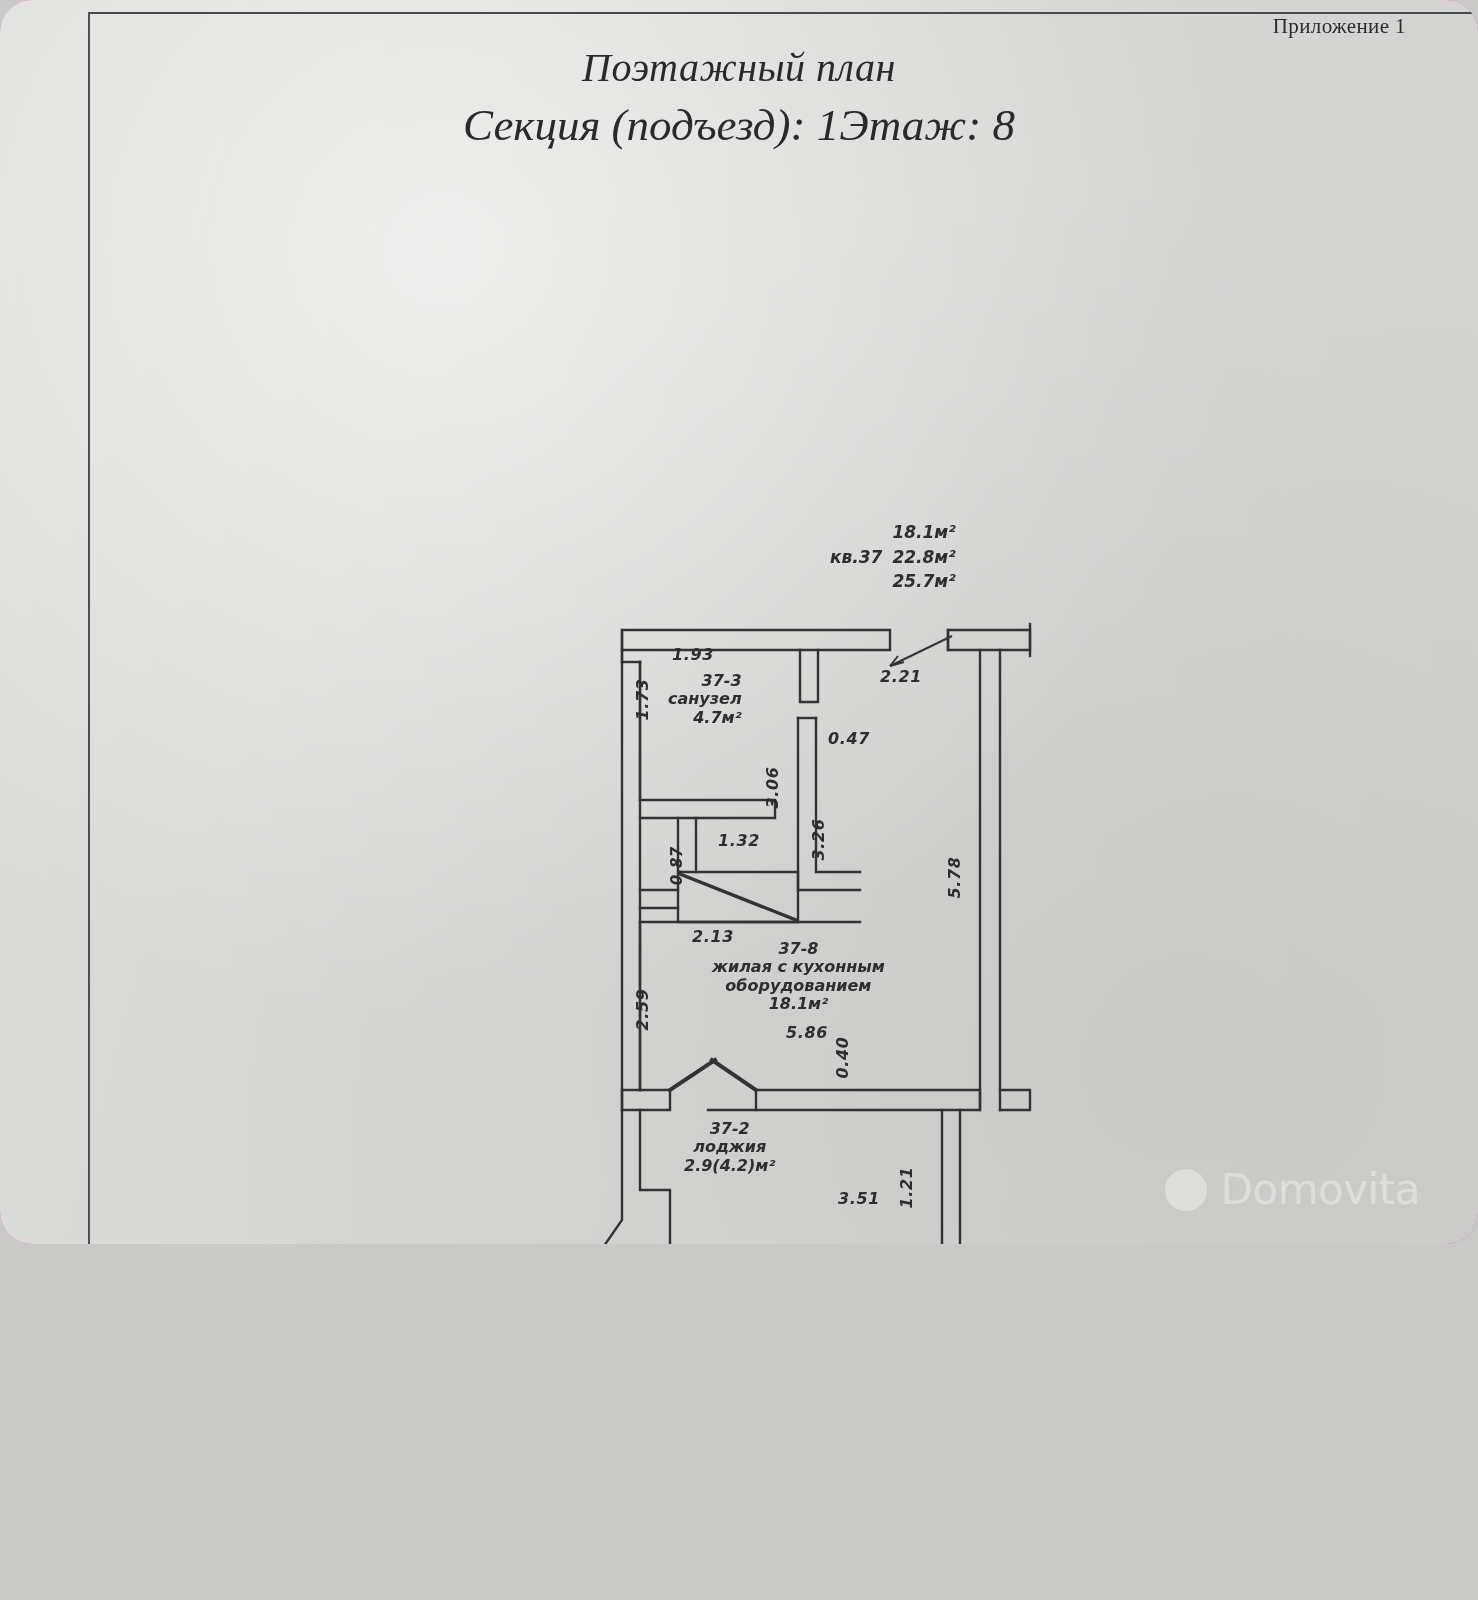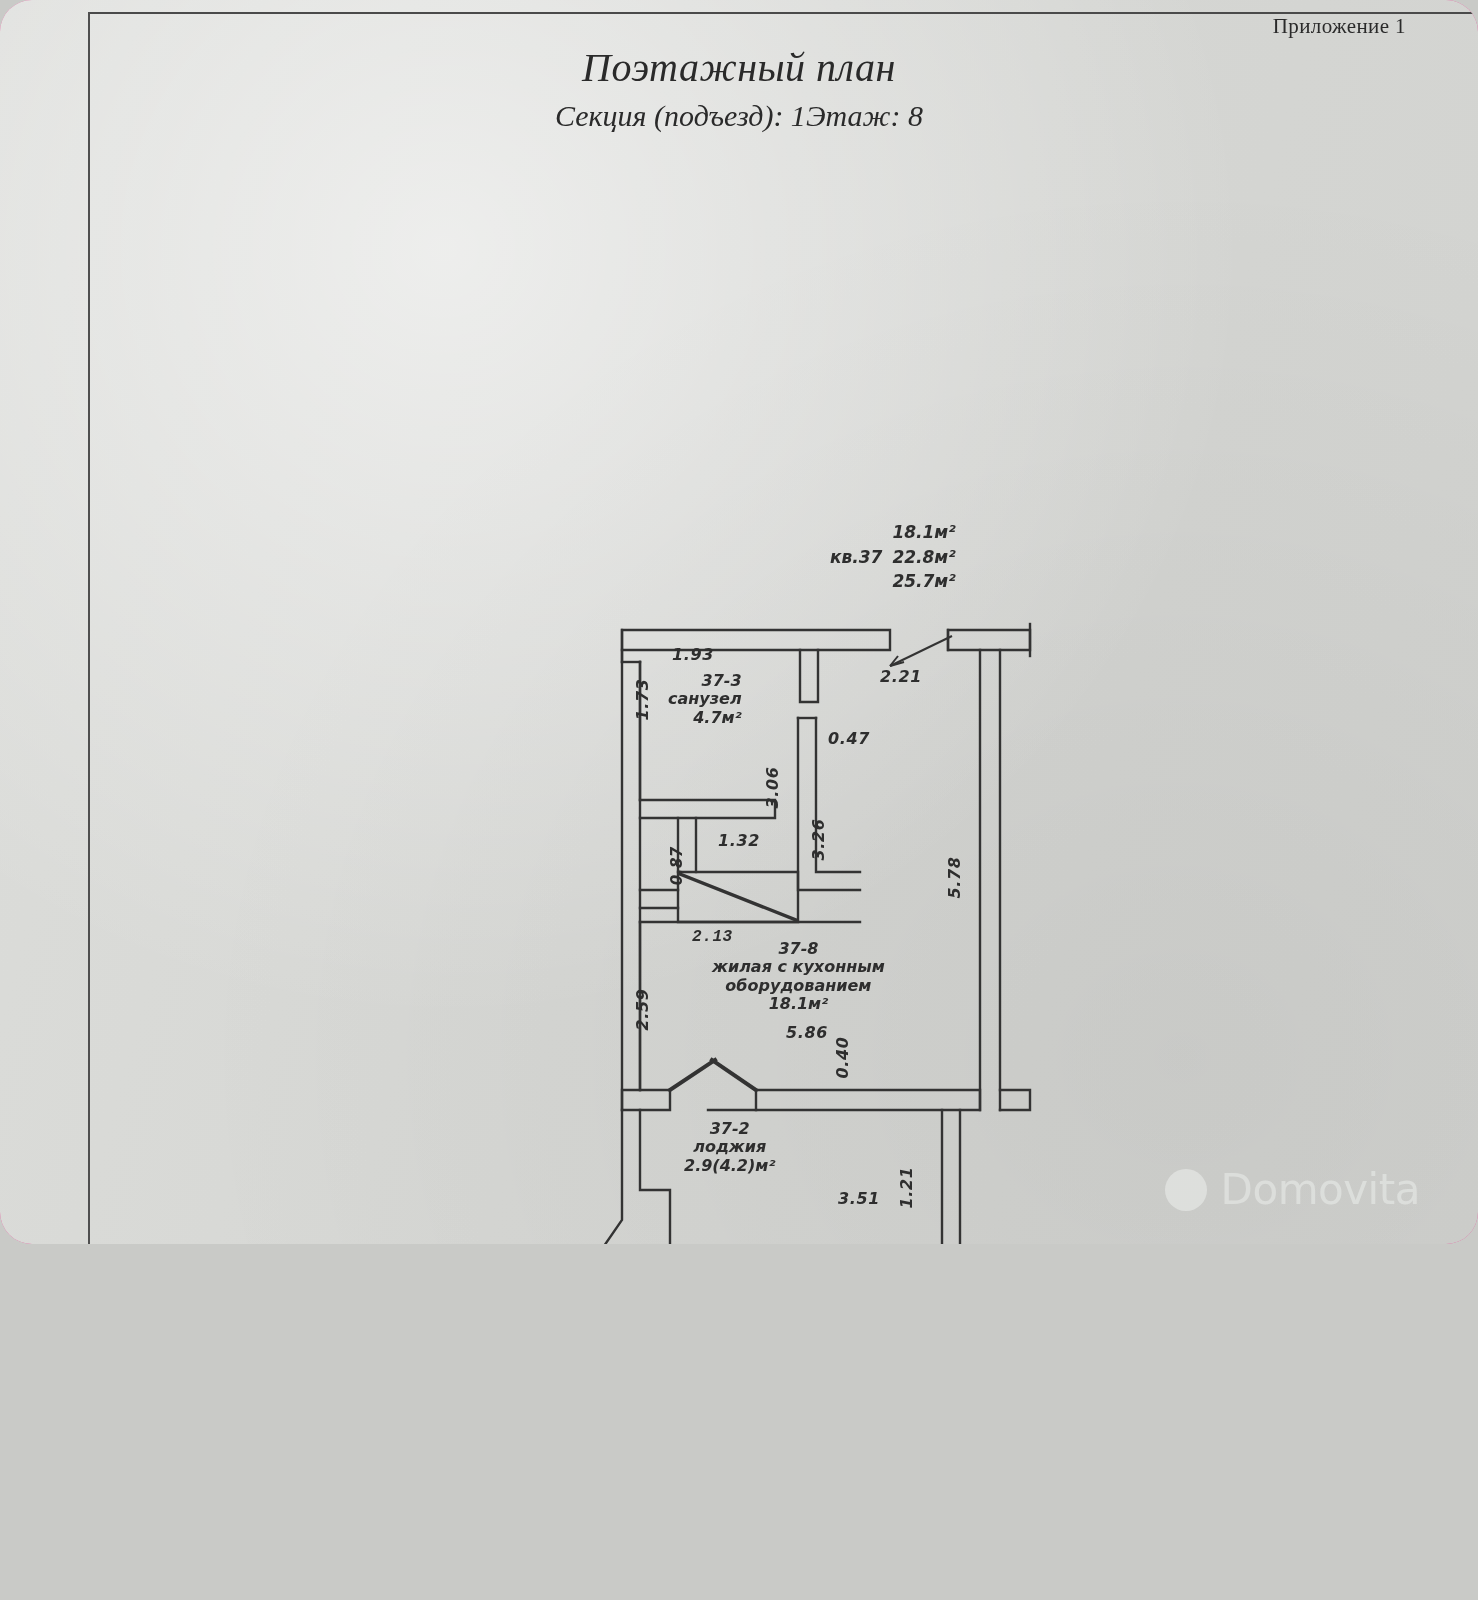--- a/index.html
+++ b/index.html
@@ -53,21 +53,21 @@
     left: 0; right: 0; top: 44px;
     text-align: center;
     font-style: italic;
   }
   #doc-title {
     font-size: 40px;
     letter-spacing: 0.5px;
   }
   #subtitle-row {
     margin-top: 8px;
-    font-size: 30px;
+    font-size: 45px;
     display: flex;
     justify-content: center;
     align-items: baseline;
   }
   
   #plan {
     position: absolute;
     left: 560px; top: 490px;
     width: 520px; height: 800px;
   }
@@ -232,21 +232,21 @@
     <div class="hw dim rot90" style="left:222px; top:300px;">3.06</div>
 
     <div class="hw dim" style="left:268px; top:240px;">0.47</div>
 
     <div class="hw dim rot90" style="left:268px; top:352px;">3.26</div>
 
     <div class="hw dim" style="left:158px; top:342px;">1.32</div>
 
     <div class="hw small rot90" style="left:126px; top:378px;">0.87</div>
 
-    <div class="hw dim" style="left:132px; top:438px;font-family:Liberation Mono, monospace;">2.13</div>
+    <div class="hw dim" style="left:132px; top:438px;">2.13</div>
 
     <div class="hw dim rot90" style="left:92px; top:522px;">2.59</div>
 
     <div class="hw dim" style="left:320px; top:178px;">2.21</div>
     <svg style="position:absolute; left:0; top:0; width:520px; height:800px; overflow:visible; pointer-events:none;">
       <path d="M 330 176 L 392 146" stroke="#333" stroke-width="2" fill="none"></path>
       <path d="M 330 176 L 344 172 M 330 176 L 338 166" stroke="#333" stroke-width="2" fill="none"></path>
     </svg>
 
     <div class="hw dim rot90" style="left:404px; top:390px;">5.78</div>

